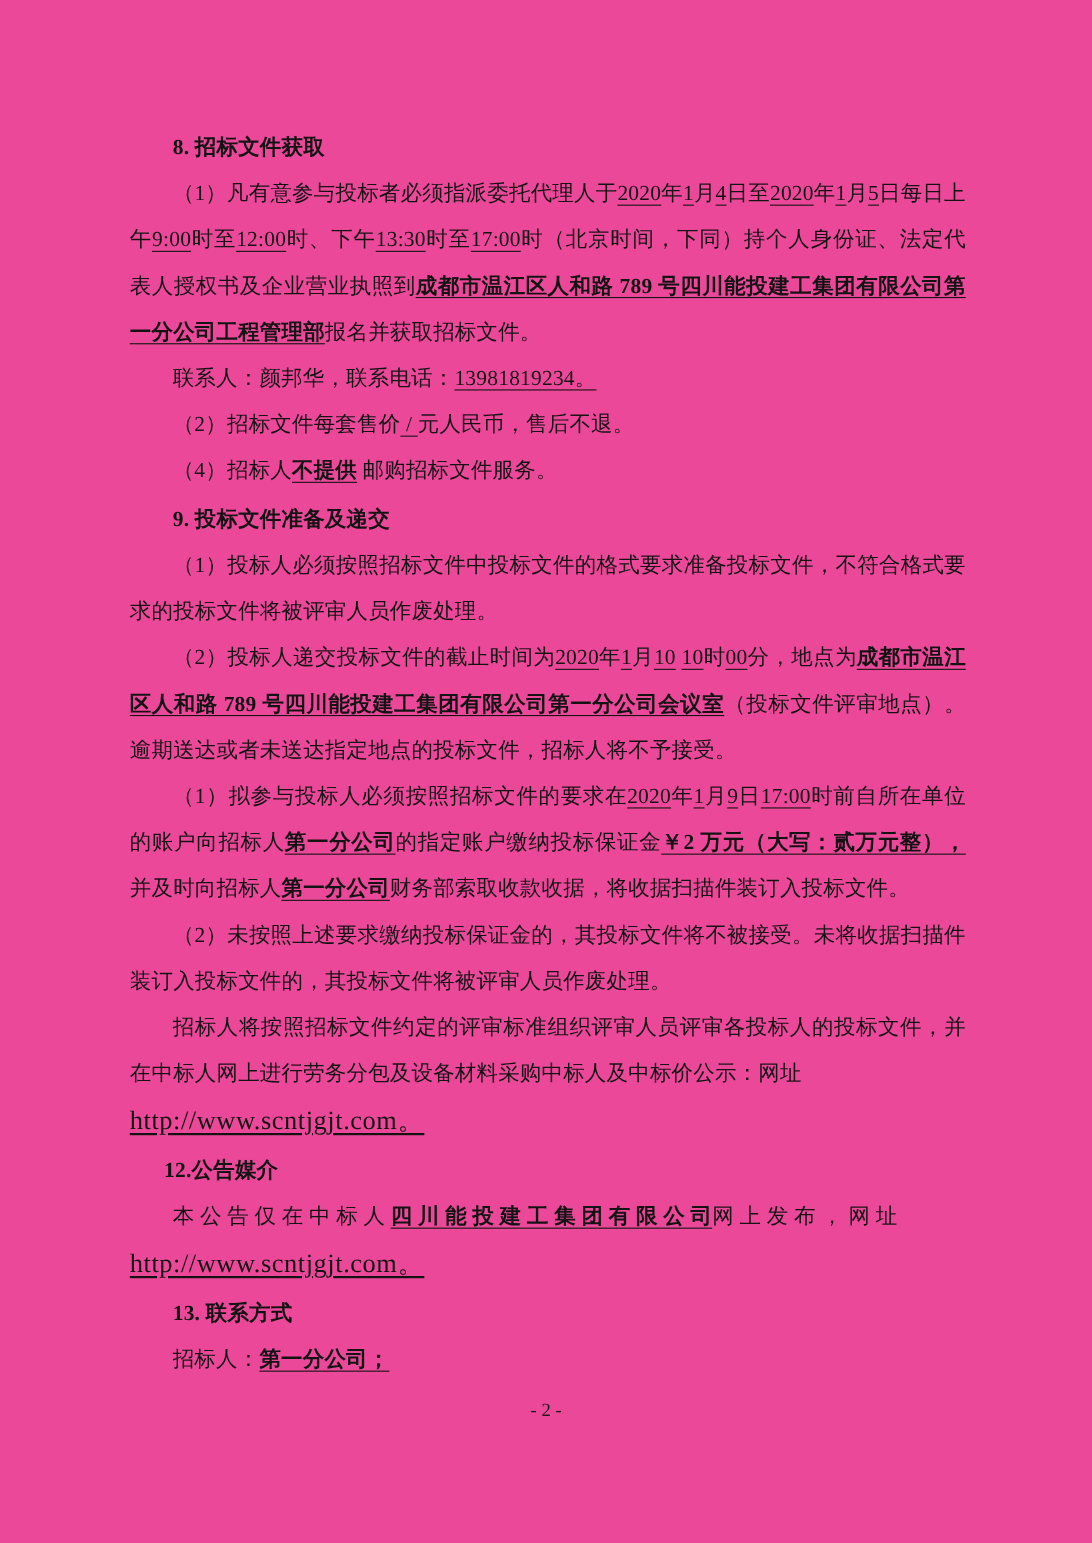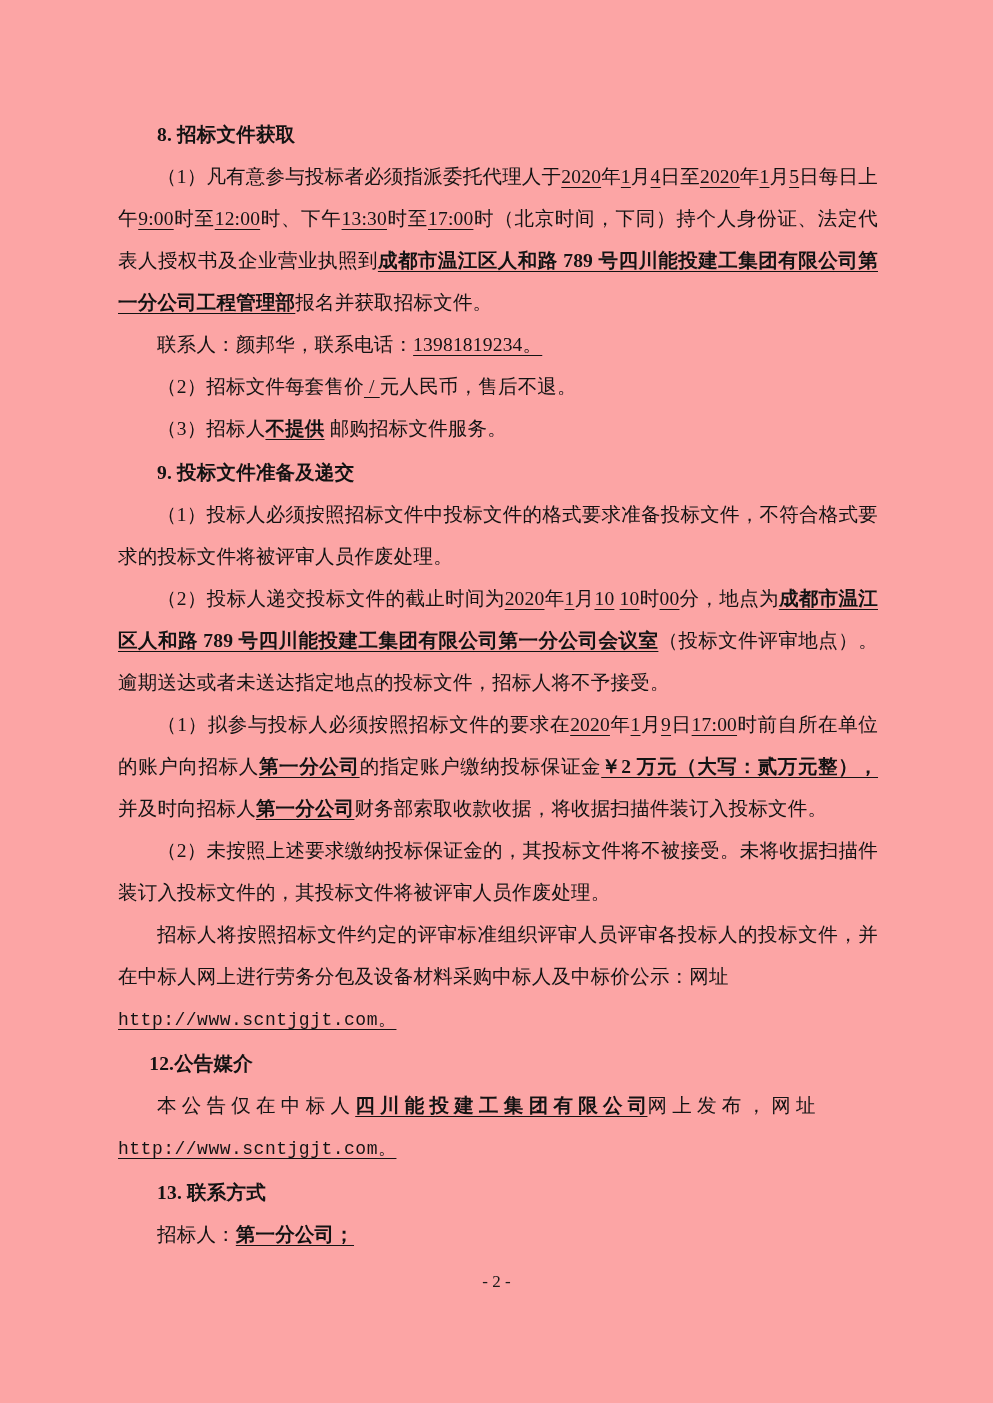--- a/index.html
+++ b/index.html
@@ -12,21 +12,21 @@
     height: 1403px;
     position: relative;
     font-family: "Liberation Serif", "DejaVu Serif", serif;
     color: #131313;
   }
   .page {
     position: absolute;
     left: 0; top: 0;
     width: 993px;
     height: 1403px;
-    background: #fca5a5;
+    background: #ec4899;
     overflow: hidden;
   }
   .content {
     position: absolute;
     left: 118px;
     top: 112px;
     width: 760px;
   }
   p {
     margin: 0;
@@ -53,22 +53,22 @@
   .u {
     text-decoration: underline;
     text-underline-offset: 4px;
   }
   .ub {
     font-weight: bold;
     text-decoration: underline;
     text-underline-offset: 4px;
   }
   .mono {
-    font-family: Liberation Mono, monospace;
-    font-size: 18px;
+    font-family: Liberation Serif, serif;
+    font-size: 24px;
     letter-spacing: 0.5px;
   }
   .pagenum {
     position: absolute;
     left: 0;
     right: 0;
     top: 1272px;
     text-align: center;
     font-size: 17px;
     color: #1a1a1a;
@@ -78,21 +78,21 @@
 </head>
 <body>
 
 <div class="page">
   <div class="content">
 
     <p class="heading">8. 招标文件获取</p>
     <p class="para"><span>（1）凡有意参与投标者必须指派委托代理人于</span><span class="u">2020</span><span>年</span><span class="u">1</span><span>月</span><span class="u">4</span><span>日至</span><span class="u">2020</span><span>年</span><span class="u">1</span><span>月</span><span class="u">5</span><span>日每日上午</span><span class="u">9:00</span><span>时至</span><span class="u">12:00</span><span>时、下午</span><span class="u">13:30</span><span>时至</span><span class="u">17:00</span><span>时（北京时间，下同）持个人身份证、法定代表人授权书及企业营业执照到</span><span class="ub">成都市温江区人和路 789 号四川能投建工集团有限公司第一分公司工程管理部</span><span>报名并获取招标文件。</span></p>
     <p class="para"><span>联系人：颜邦华，联系电话：</span><span class="u">13981819234。</span></p>
     <p class="para"><span>（2）招标文件每套售价</span><span class="u"> / </span><span>元人民币，售后不退。</span></p>
-    <p class="para"><span>（3）招标人</span><span class="ub">不提供</span><span> 邮购招标文件服务。</span></p>
+    <p class="para"><span>（4）招标人</span><span class="ub">不提供</span><span> 邮购招标文件服务。</span></p>
 
     <p class="heading">9. 投标文件准备及递交</p>
     <p class="para"><span>（1）投标人必须按照招标文件中投标文件的格式要求准备投标文件，不符合格式要求的投标文件将被评审人员作废处理。</span></p>
     <p class="para"><span>（2）投标人递交投标文件的截止时间为</span><span class="u">2020</span><span>年</span><span class="u">1</span><span>月</span><span class="u">10</span><span> </span><span class="u">10</span><span>时</span><span class="u">00</span><span>分，地点为</span><span class="ub">成都市温江区人和路 789 号四川能投建工集团有限公司第一分公司会议室</span><span>（投标文件评审地点）。逾期送达或者未送达指定地点的投标文件，招标人将不予接受。</span></p>
 
     <p class="para"><span>（1）拟参与投标人必须按照招标文件的要求在</span><span class="u">2020</span><span>年</span><span class="u">1</span><span>月</span><span class="u">9</span><span>日</span><span class="u">17:00</span><span>时前自所在单位的账户向招标人</span><span class="ub">第一分公司</span><span>的指定账户缴纳投标保证金</span><span class="ub">￥2 万元（大写：贰万元整），</span><span>并及时向招标人</span><span class="ub">第一分公司</span><span>财务部索取收款收据，将收据扫描件装订入投标文件。</span></p>
     <p class="para"><span>（2）未按照上述要求缴纳投标保证金的，其投标文件将不被接受。未将收据扫描件装订入投标文件的，其投标文件将被评审人员作废处理。</span></p>
 
     <p class="para"><span>招标人将按照招标文件约定的评审标准组织评审人员评审各投标人的投标文件，并在中标人网上进行劳务分包及设备材料采购中标人及中标价公示：网址</span></p>
     <p class="para cont"><span class="u mono">http://www.scntjgjt.com。</span></p>

